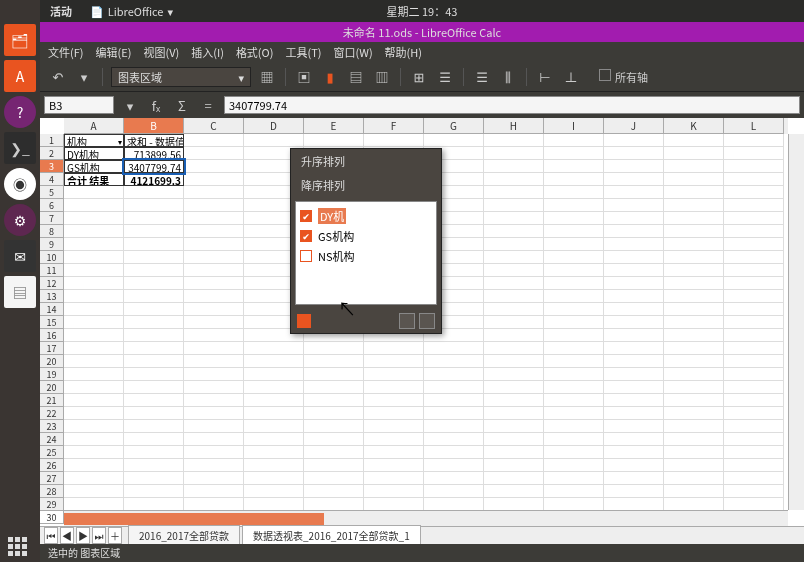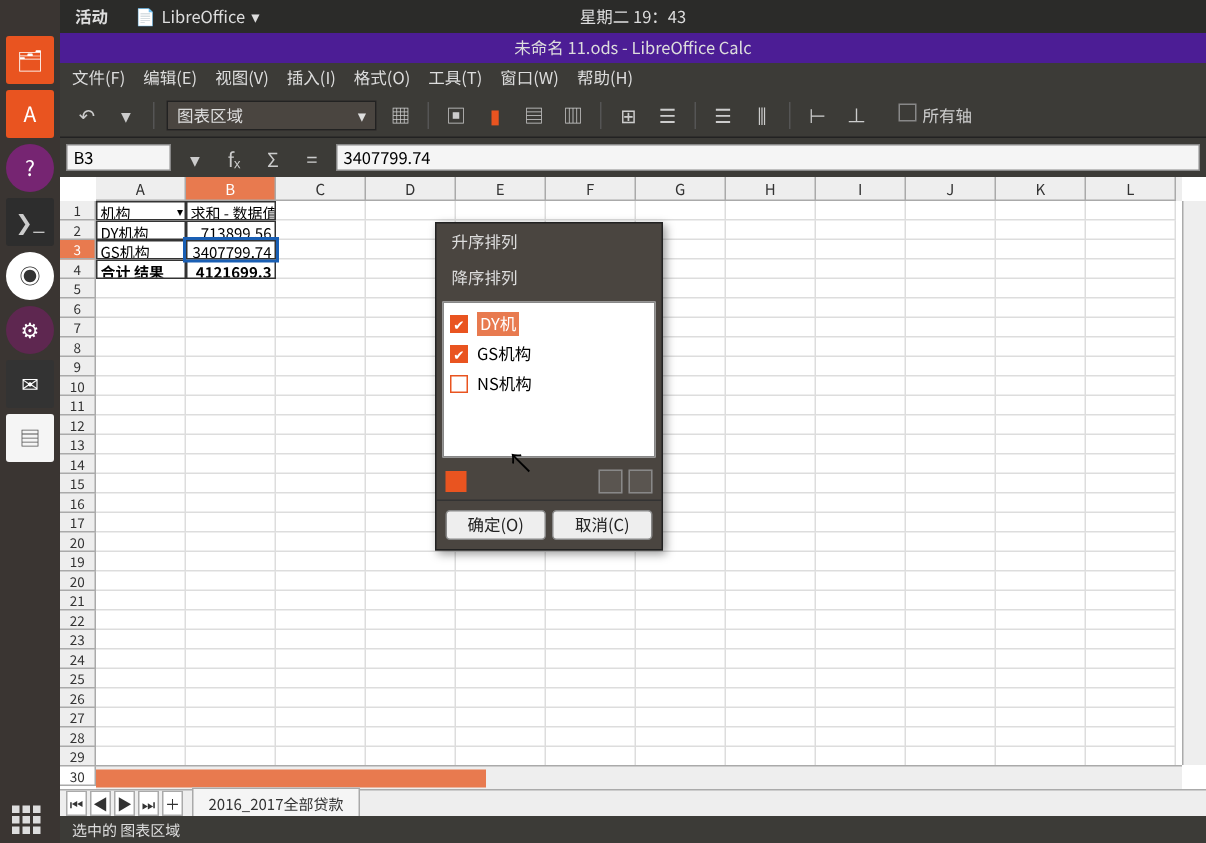--- a/index.html
+++ b/index.html
@@ -13,21 +13,21 @@
 .ti.chrome{background:#fff;color:#333;border-radius:16px;}
 .ti.gear{background:#5e2750;color:#fff;border-radius:16px;}
 .ti.mail{background:#333;color:#fff;}
 .ti.doc{background:#f5f5f5;color:#555;}
 .apps-btn{position:absolute;left:8px;bottom:6px;color:#ddd;display:grid;grid-template-columns:repeat(3,5px);grid-template-rows:repeat(3,5px);gap:2px;}
 .apps-btn span{background:#ddd;width:5px;height:5px;}
 .topbar{position:absolute;left:40px;top:0;right:0;height:22px;background:#2b2b29;display:flex;align-items:center;color:#ddd;font-size:11px;}
 .topbar .act{padding:0 10px;font-weight:bold;}
 .topbar .app{padding:0 8px;display:flex;align-items:center;gap:4px;}
 .topbar .clock{position:absolute;left:50%;transform:translateX(-50%);}
-.title-row{position:absolute;left:40px;top:22px;right:0;height:20px;background:#4c1d95;text-align:center;color:#ddd;font-size:11px;line-height:20px;}
+.title-row{position:absolute;left:40px;top:22px;right:0;height:20px;background:#a21caf;text-align:center;color:#ddd;font-size:11px;line-height:20px;}
 .menubar{position:absolute;left:40px;top:42px;right:0;height:20px;background:#3c3b37;display:flex;align-items:center;padding-left:8px;gap:12px;color:#ddd;font-size:11px;}
 .toolbar{position:absolute;left:40px;top:62px;right:0;height:30px;background:#3c3b37;display:flex;align-items:center;padding:0 8px;gap:6px;border-bottom:1px solid #222;}
 .tbtn{width:20px;height:20px;display:flex;align-items:center;justify-content:center;color:#ccc;font-size:13px;}
 .tsep{width:1px;height:18px;background:#555;margin:0 2px;}
 .namebox{position:absolute;left:40px;top:92px;right:0;height:26px;background:#3c3b37;display:flex;align-items:center;padding:0 4px;gap:6px;}
 .namebox input{background:#f5f5f5;border:1px solid #888;height:18px;font-size:11px;padding:0 4px;}
 .sheet-area{position:absolute;left:40px;top:118px;right:0;bottom:36px;background:#fff;color:#000;overflow:hidden;}
 .colhdr{position:absolute;left:24px;top:0;right:16px;height:16px;display:flex;background:#eee;}
 .colhdr div{border-right:1px solid #aaa;border-bottom:1px solid #aaa;text-align:center;font-size:10px;line-height:16px;color:#333;}
 .colhdr .cA{width:60px;}
@@ -595,32 +595,29 @@
         <span class="lbl">NS机构</span>
       </div>
     <div style="height:34px"></div>
   </div>
   <div class="tools">
     <span class="sp"></span>
     <span class="gap"></span>
     <span class="ic"></span>
     <span class="ic"></span>
   </div>
-  <div class="btns">
-    <div class="btn">确定(O)</div>
-    <div class="btn">取消(C)</div>
-  </div>
 </div>
 
 <div class="cursor-arrow">↖</div>
 
 <div class="tabs">
   <div class="nav">
     <span>⏮</span>
     <span>◀</span>
     <span>▶</span>
     <span>⏭</span>
     <span>＋</span>
   </div>
   <div class="tab">2016_2017全部贷款</div>
+  <div class="tab act">数据透视表_2016_2017全部贷款_1</div>
 </div>
 
 <div class="status">选中的 图表区域</div>
 
 </body></html>

